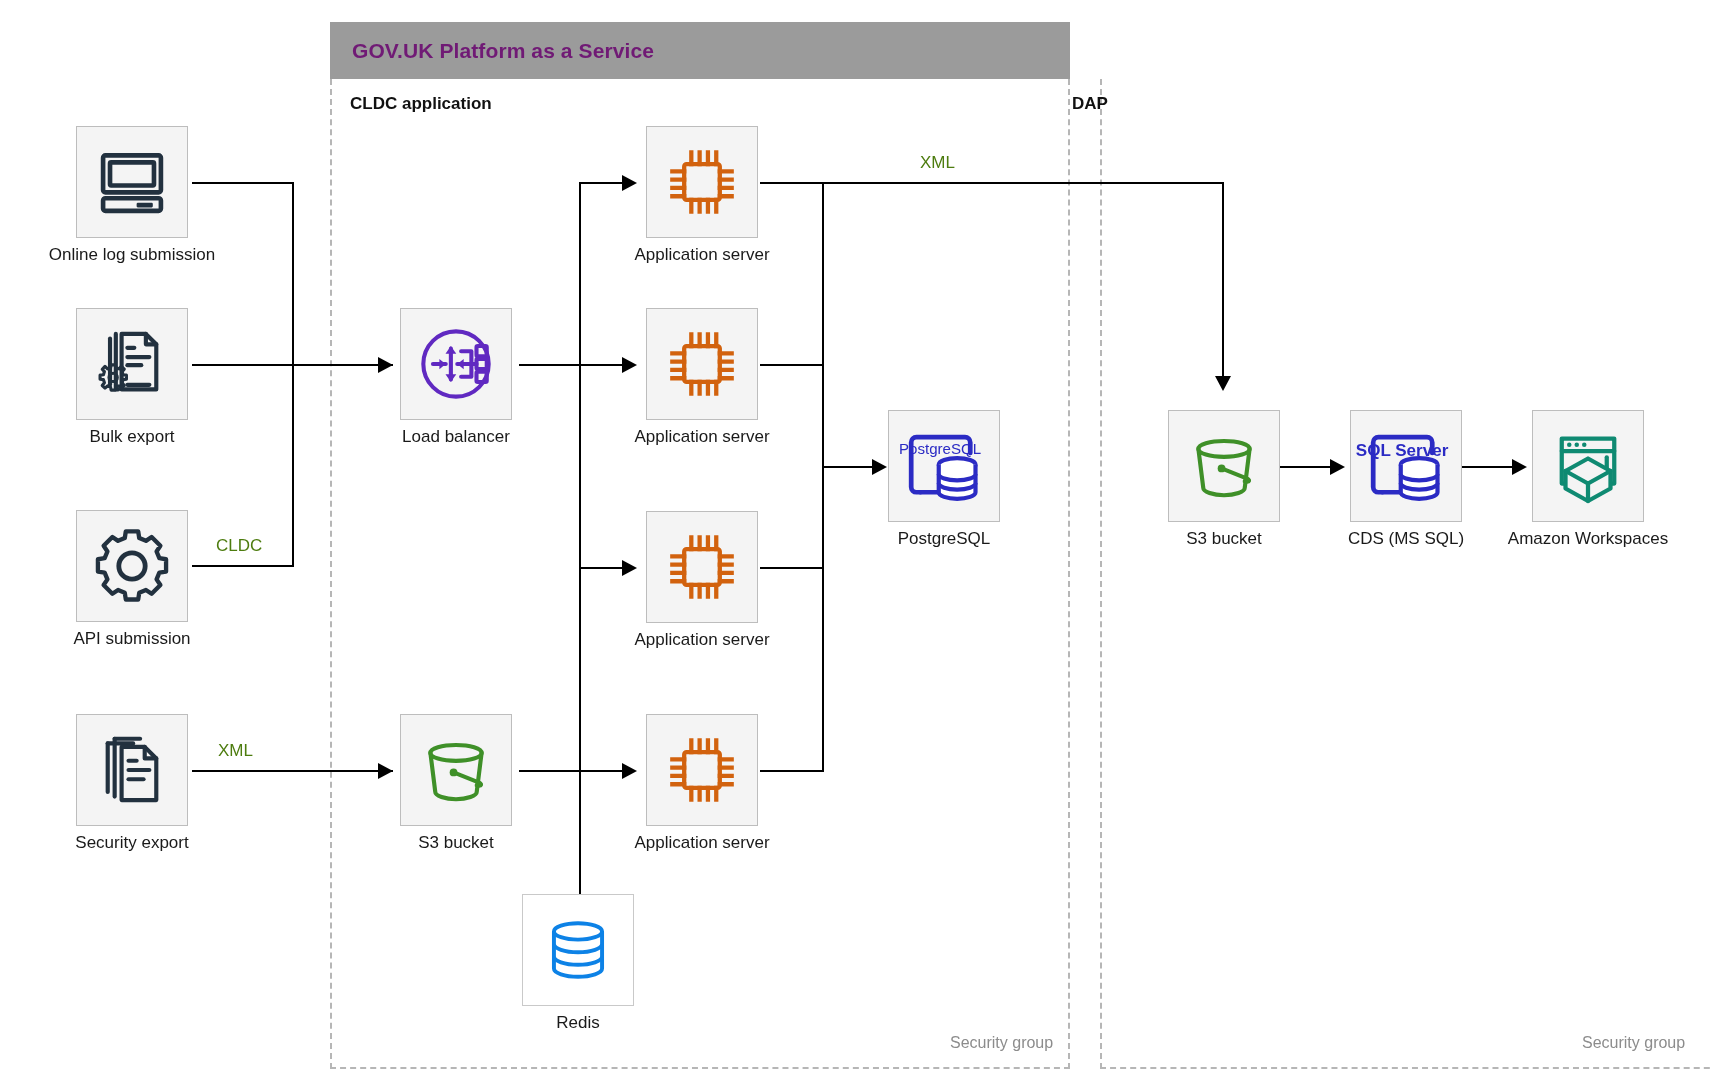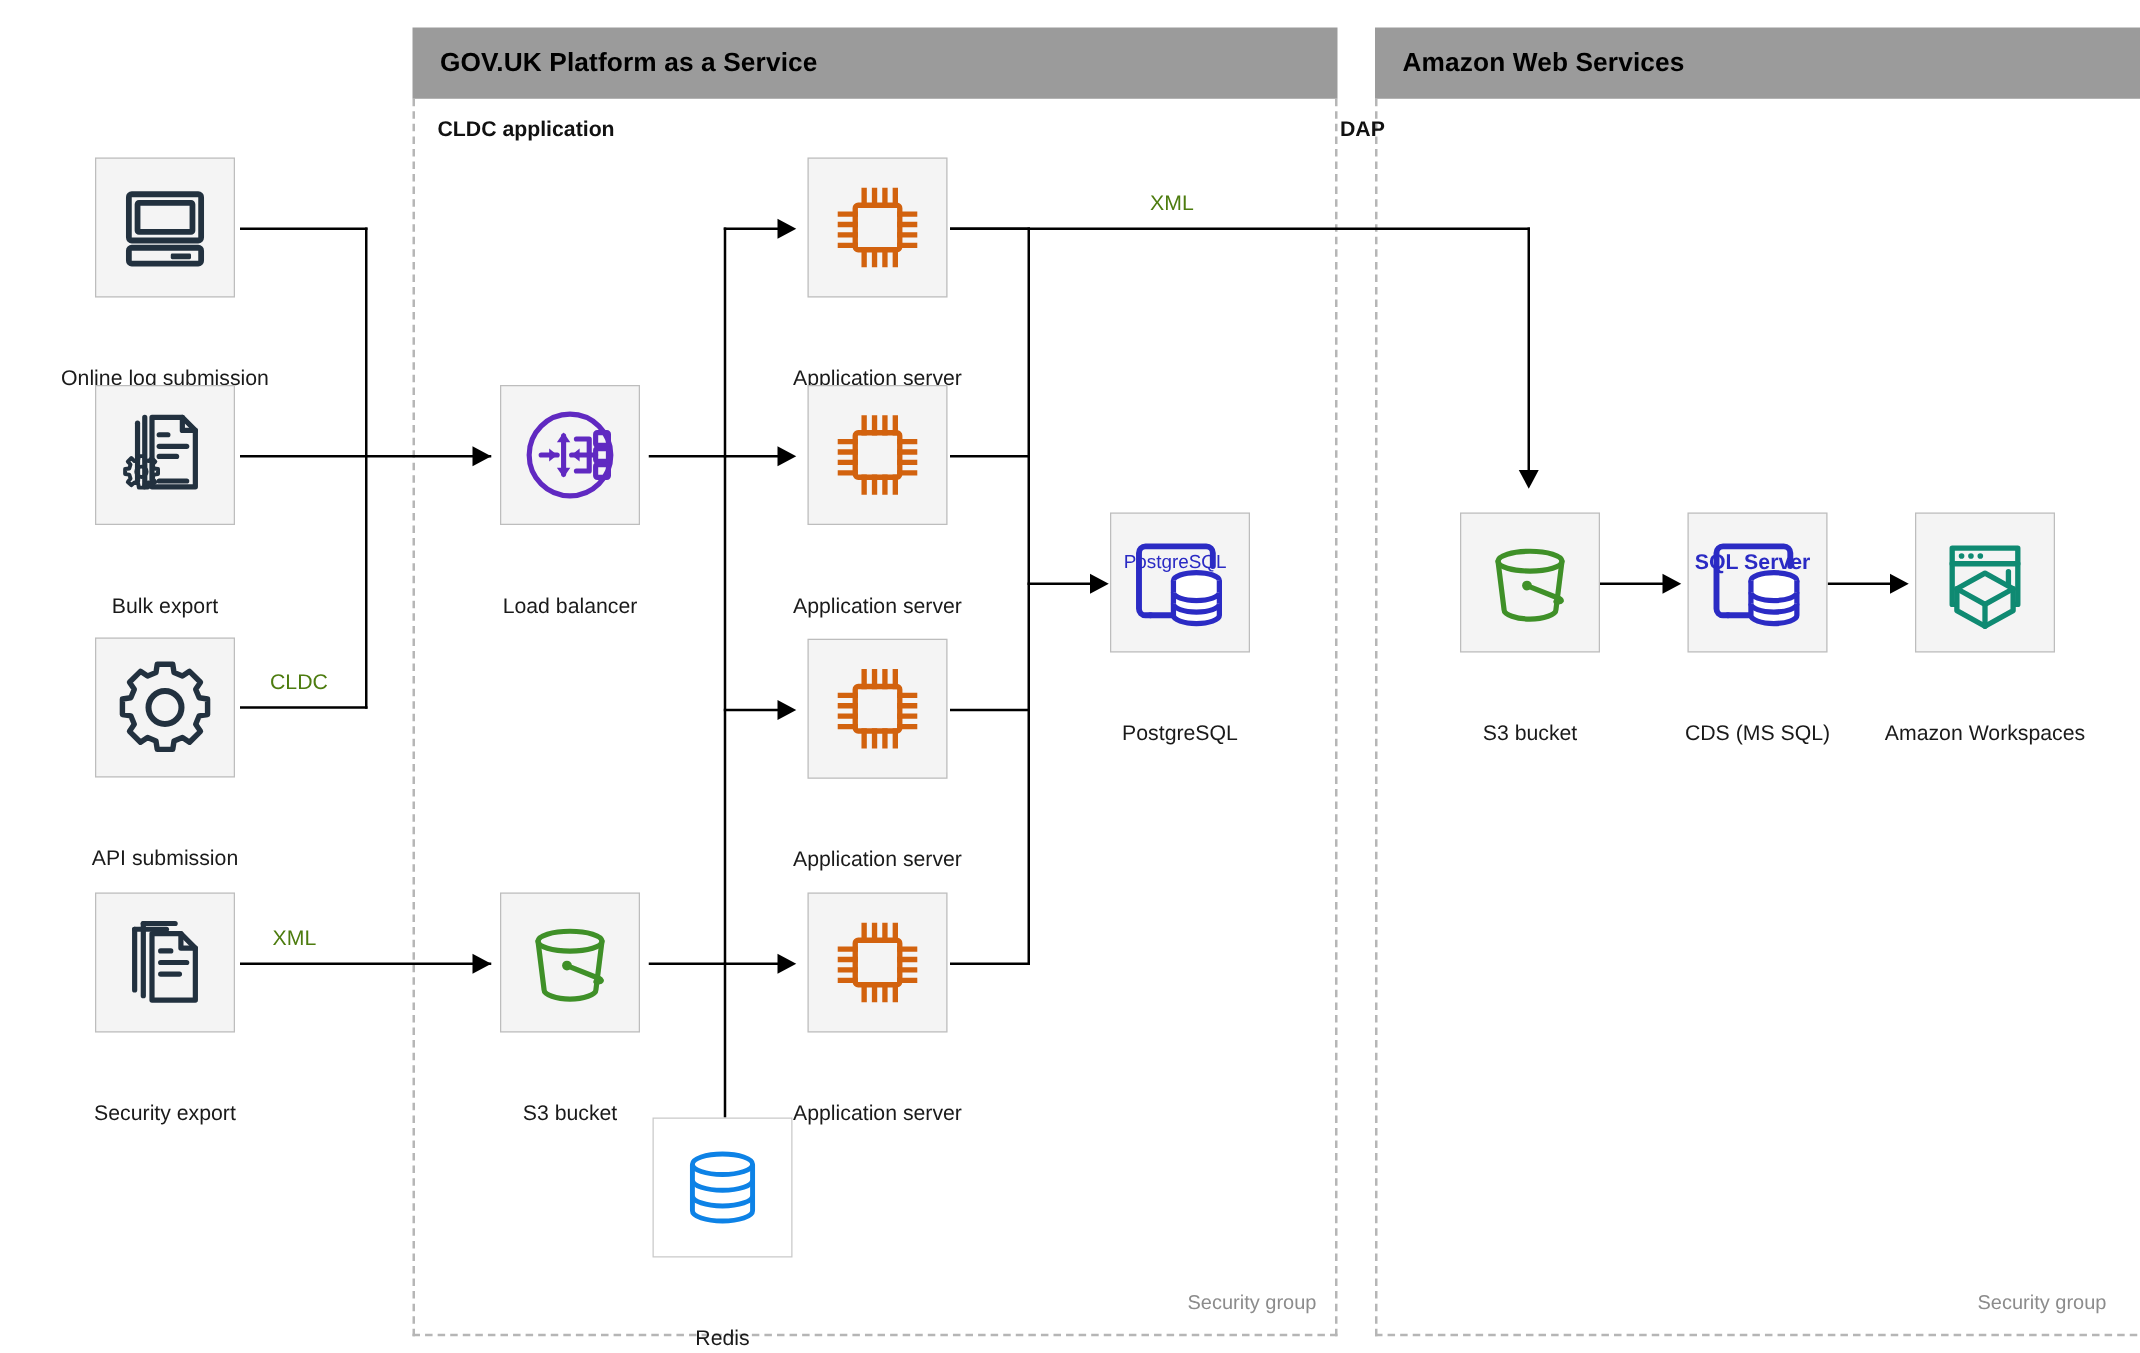--- a/index.html
+++ b/index.html
@@ -19,21 +19,21 @@
 
   
   .group-header {
     position: absolute;
     background: #9b9b9b;
     display: flex;
     align-items: center;
     padding-left: 22px;
   }
   .group-header-title {
-    color: #000000;
+    color: #701a75;
     font-size: 21px;
     font-weight: bold;
     letter-spacing: 0.1px;
   }
   .dashed-zone {
     position: absolute;
     border: 2px dashed #b6b6b6;
     border-top: none;
     background: transparent;
   }
@@ -70,21 +70,20 @@
   .node-box.redis-box { background: #ffffff; border-color: #c9c9c9; }
   .node-label {
     position: absolute;
     left: -130px;
     top: 62px;
     width: 260px;
     text-align: center;
     font-size: 17px;
     color: #1a1a1a;
     line-height: 1.25;
-    margin-top: 48px;
   }
 
   
   .conn {
     position: absolute;
     background: #000000;
   }
   .conn.h { height: 2px; }
   .conn.v { width: 2px; }
   .edge-label {
@@ -114,23 +113,20 @@
 
 <div id="canvas">
 
   <div class="group-header" style="left:330px; top:22px; width:740px; height:57px;">
     <span class="group-header-title">GOV.UK Platform as a Service</span>
   </div>
   <div class="dashed-zone" style="left:330px; top:79px; width:740px; height:990px;"></div>
   <div class="zone-label" style="left:350px; top:94px;">CLDC application</div>
   <div class="security-group-label" style="left:922px; top:1034px;">Security group</div>
 
-  <div class="group-header" style="left:1100px; top:22px; width:612px; height:57px;">
-    <span class="group-header-title">Amazon Web Services</span>
-  </div>
   <div class="dashed-zone" style="left:1100px; top:79px; width:640px; height:990px;"></div>
   <div class="zone-label" style="left:1072px; top:94px;">DAP</div>
   <div class="security-group-label" style="left:1554px; top:1034px;">Security group</div>
 
   <div class="conn h" style="left:192px; top:182px; width:102px;"></div>
 
   <div class="conn v" style="left:292px; top:182px; height:385px;"></div>
 
   <div class="conn h" style="left:192px; top:565px; width:102px;"></div>
 

